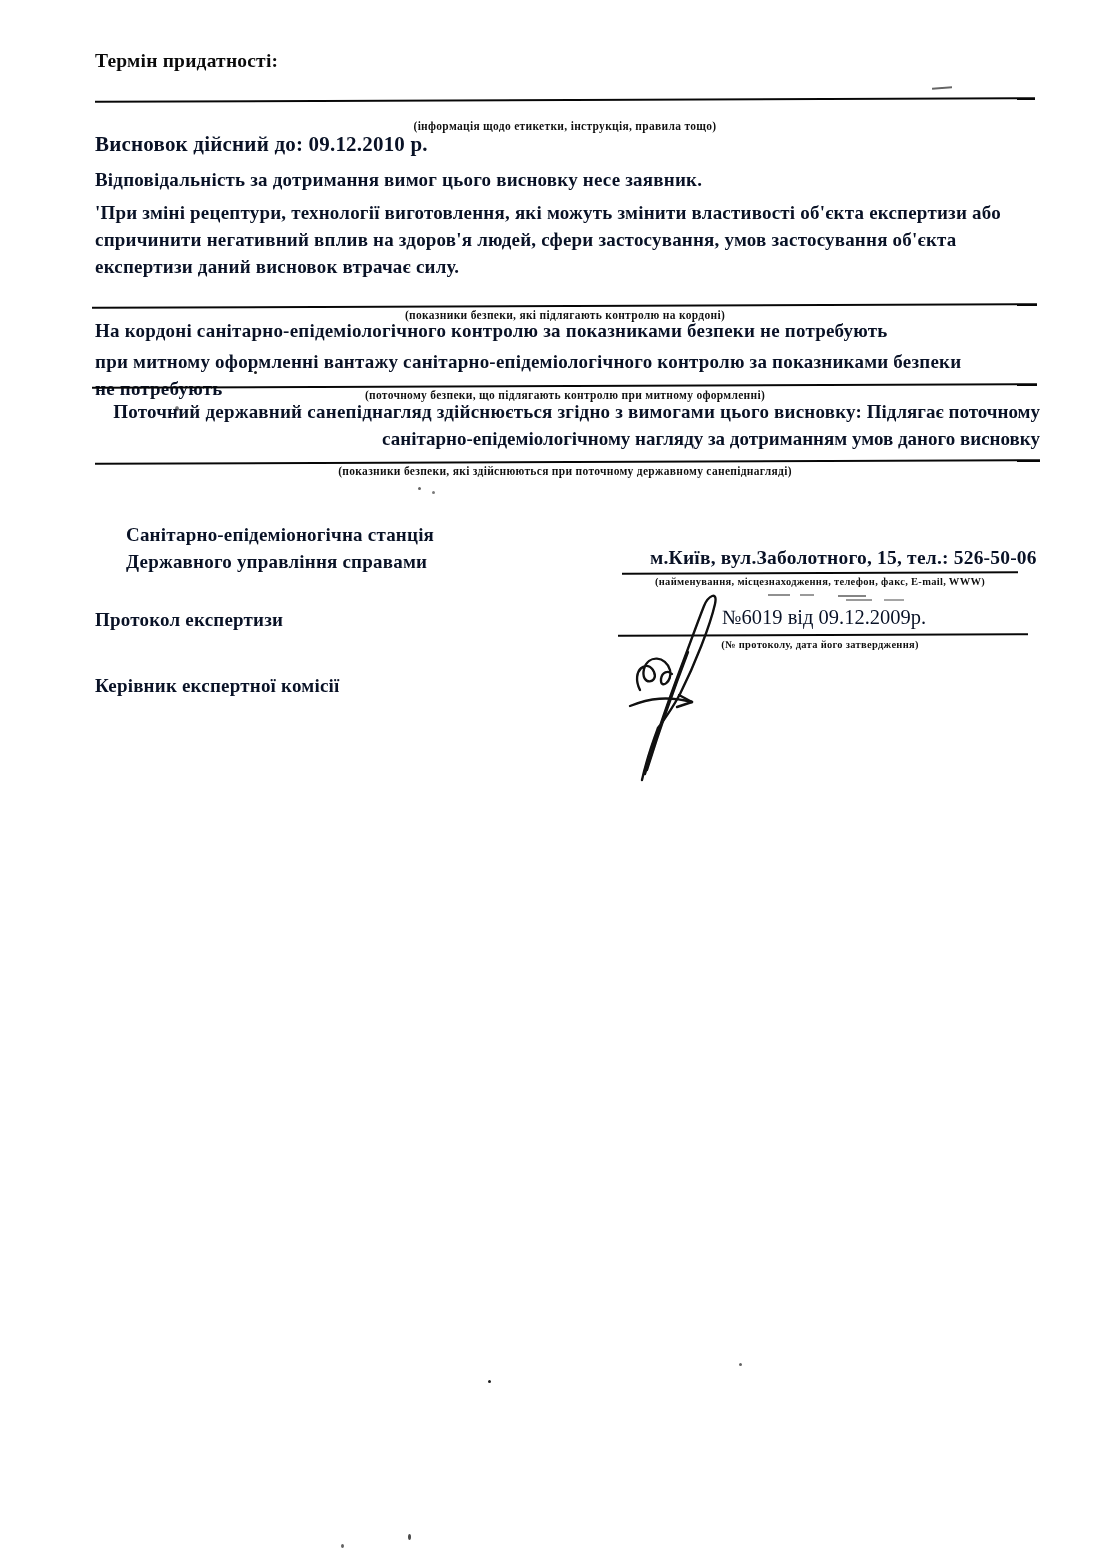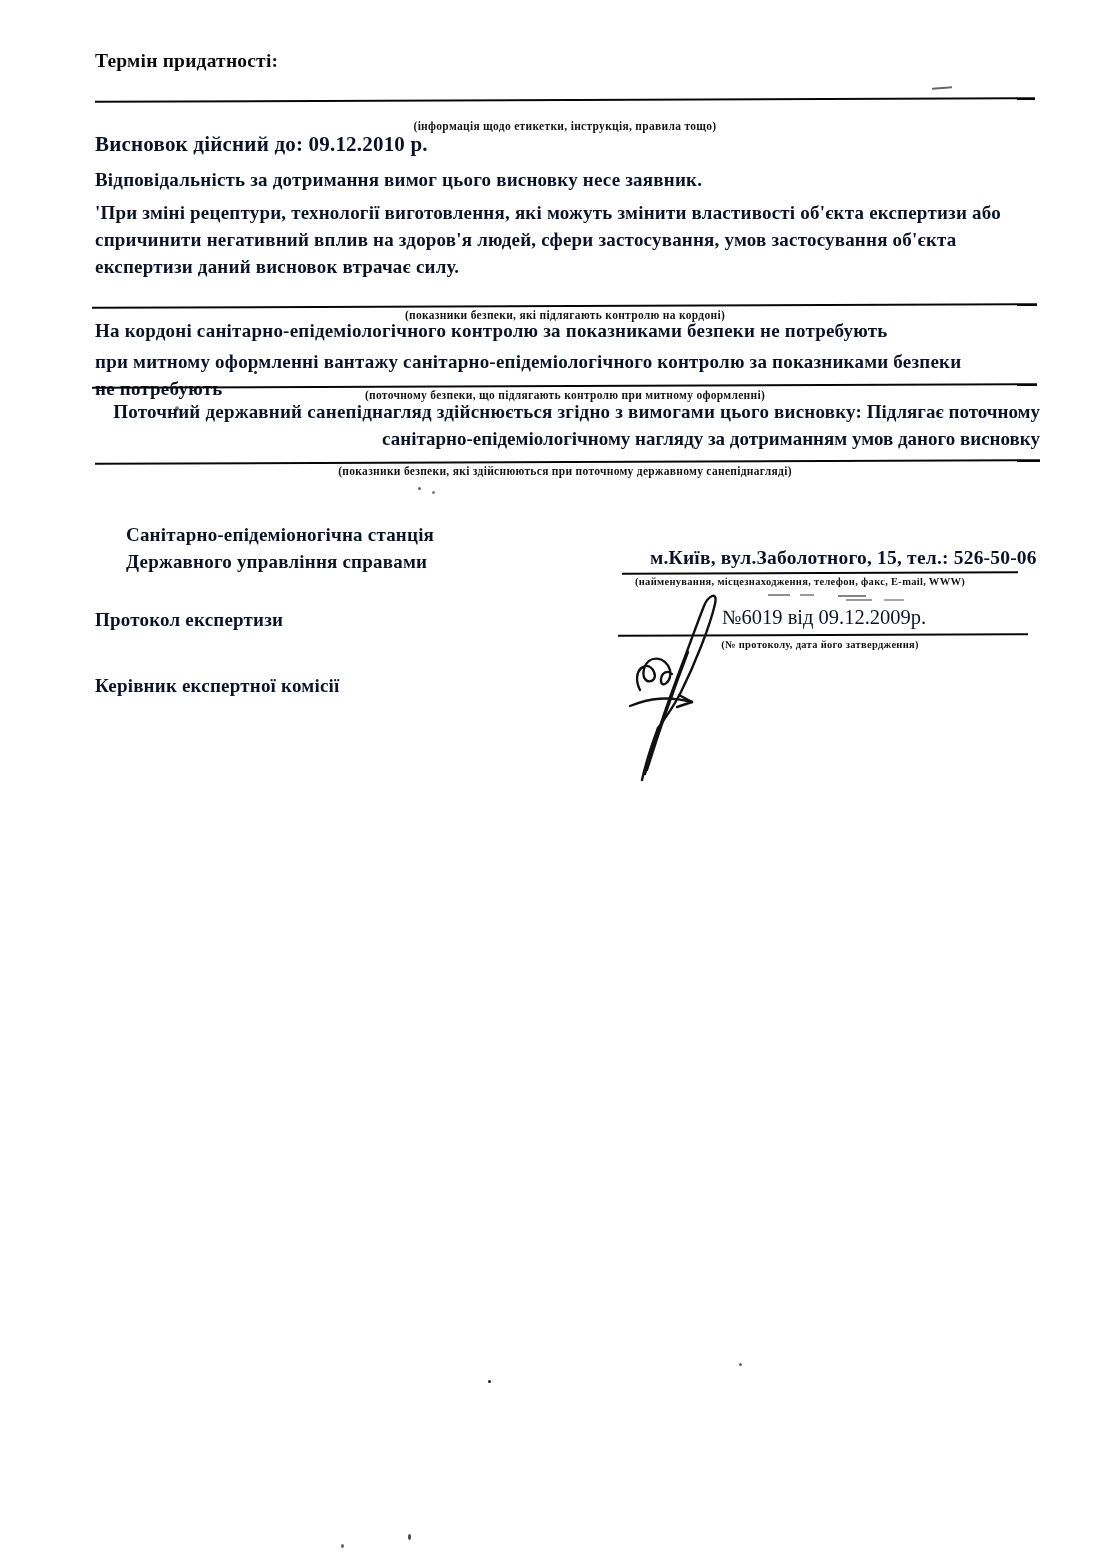--- a/index.html
+++ b/index.html
@@ -60,21 +60,21 @@
   </div>
   <div class="abs rule" style="left:95px;top:461px;width:945px;"></div>
   <div class="abs caption" style="left:95px;top:465px;width:940px;">(показники безпеки, які здійснюються при поточному державному санепіднагляді)</div>
   <div class="speck" style="left:418px;top:487px;width:3px;height:3px;opacity:.7;"></div>
   <div class="speck" style="left:432px;top:491px;width:3px;height:3px;opacity:.6;"></div>
 
   <div class="abs body-text heavy" style="left:95px;top:521px;width:410px;margin-left:31px;">Санітарно-епідеміоногічна станція Державного управління справами</div>
 
   <div class="abs body-text heavy" style="left:650px;top:544px;width:395px;text-align:left;font-size:19.5px;">м.Київ, вул.Заболотного, 15, тел.: 526-50-06</div>
   <div class="abs rule" style="left:622px;top:572px;width:396px;"></div>
-  <div class="abs caption" style="left:600px;top:576px;width:400px;font-size:10.5px;">(найменування, місцезнаходження, телефон, факс, E-mail, WWW)</div>
+  <div class="abs caption" style="left:620px;top:576px;width:400px;font-size:10.5px;">(найменування, місцезнаходження, телефон, факс, E-mail, WWW)</div>
   <div class="dash" style="left:768px;top:594px;width:22px;opacity:.55;"></div>
   <div class="dash" style="left:800px;top:594px;width:14px;opacity:.5;"></div>
   <div class="dash" style="left:838px;top:595px;width:28px;opacity:.6;"></div>
 
   <div class="abs body-text heavy" style="left:95px;top:606px;">Протокол експертизи</div>
   <div class="abs body-text" style="left:722px;top:604px;font-size:20.5px;">№6019 від 09.12.2009р.</div>
   <div class="dash" style="left:846px;top:599px;width:26px;opacity:.5;"></div>
   <div class="dash" style="left:884px;top:599px;width:20px;opacity:.45;"></div>
   <div class="abs rule" style="left:618px;top:634px;width:410px;"></div>
   <div class="abs caption" style="left:660px;top:639px;width:320px;font-size:10.5px;">(№ протоколу, дата  його затвердження)</div>

